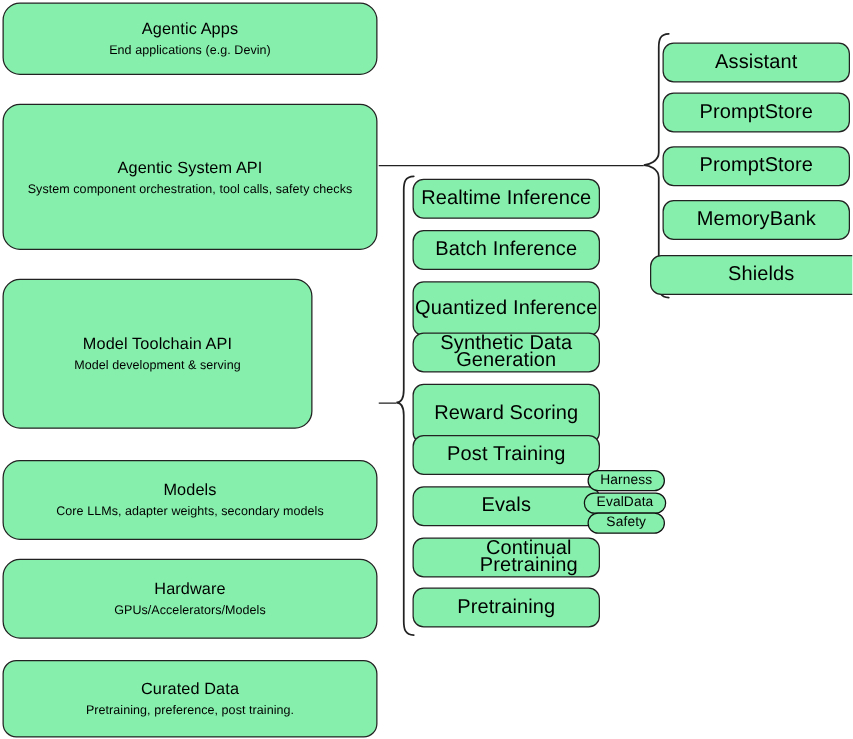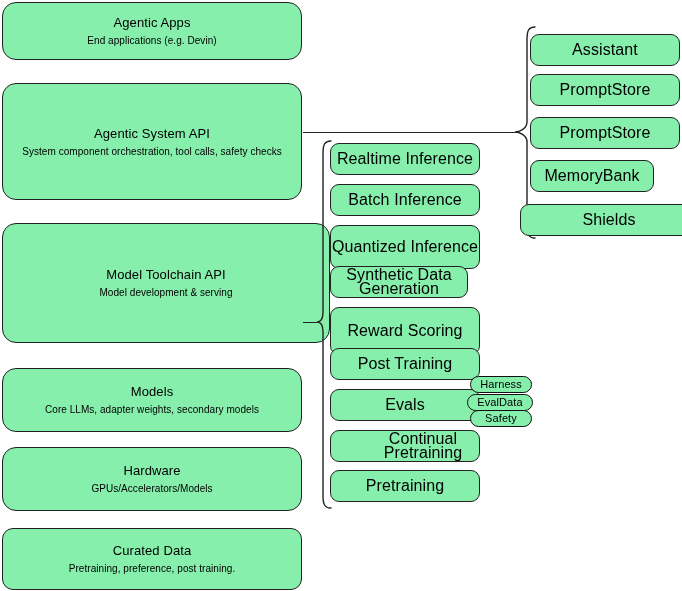--- a/index.html
+++ b/index.html
@@ -78,21 +78,21 @@
   <div class="node layer" style="left:2px; top:2px; width:300px; height:58px;">
     <div class="title">Agentic Apps</div>
     <div class="subtitle">End applications (e.g. Devin)</div>
   </div>
 
   <div class="node layer" style="left:2px; top:83px; width:300px; height:117px;">
     <div class="title">Agentic System API</div>
     <div class="subtitle">System component orchestration, tool calls, safety checks</div>
   </div>
 
-  <div class="node layer" style="left:2px; top:223px; width:328px; height:120px;">
+  <div class="node layer" style="left:2px; top:223px; width:248px; height:120px;">
     <div class="title">Model Toolchain API</div>
     <div class="subtitle">Model development &amp; serving</div>
   </div>
 
   <div class="node layer" style="left:2px; top:368px; width:300px; height:64px;">
     <div class="title">Models</div>
     <div class="subtitle">Core LLMs, adapter weights, secondary models</div>
   </div>
 
   <div class="node layer" style="left:2px; top:447px; width:300px; height:64px;">
@@ -120,21 +120,21 @@
   </div>
 
   <div class="node cap" style="left:330px; top:184px; width:150px; height:32px;">
     <div class="title">Batch Inference</div>
   </div>
 
   <div class="node cap" style="left:330px; top:225px; width:150px; height:44px;">
     <div class="title">Quantized Inference</div>
   </div>
 
-  <div class="node cap" style="left:330px; top:266px; width:138px; height:32px;">
+  <div class="node cap" style="left:330px; top:266px; width:150px; height:32px;">
     <div class="title">Synthetic Data Generation</div>
   </div>
 
   <div class="node cap" style="left:330px; top:307px; width:150px; height:48px;">
     <div class="title">Reward Scoring</div>
   </div>
 
   <div class="node cap" style="left:330px; top:348px; width:150px; height:32px;">
     <div class="title">Post Training</div>
   </div>
@@ -174,21 +174,21 @@
   </div>
 
   <div class="node cap" style="left:530px; top:74px; width:150px; height:32px;">
     <div class="title">PromptStore</div>
   </div>
 
   <div class="node cap" style="left:530px; top:117px; width:150px; height:32px;">
     <div class="title">PromptStore</div>
   </div>
 
-  <div class="node cap" style="left:530px; top:160px; width:124px; height:32px;">
+  <div class="node cap" style="left:530px; top:160px; width:150px; height:32px;">
     <div class="title">MemoryBank</div>
   </div>
 
   <div class="node cap" style="left:520px; top:204px; width:178px; height:32px;">
     <div class="title">Shields</div>
   </div>
 
 </div>
 
 </body></html>

